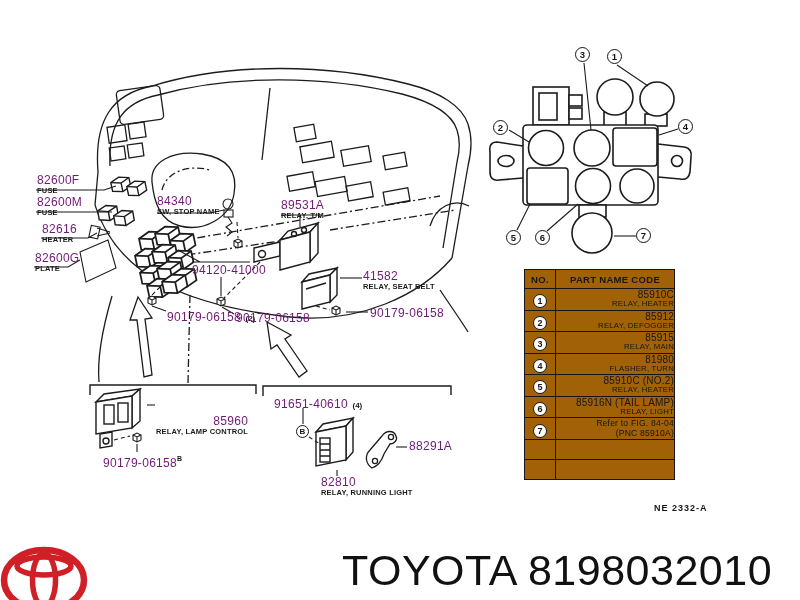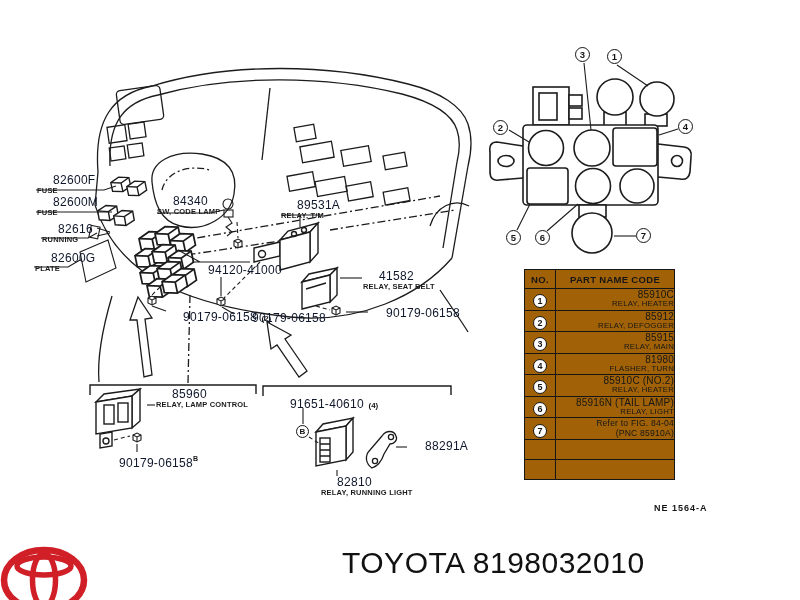--- a/index.html
+++ b/index.html
@@ -2,21 +2,21 @@
 <html><head>
 <meta charset="utf-8">
 <style>
   html,body{margin:0;padding:0;background:#e8e8e8;}
   .stage{
     position:relative;width:800px;height:600px;background:#ffffff;
     overflow:hidden;font-family:"Liberation Sans",sans-serif;color:#161616;
   }
   .stage svg{position:absolute;left:0;top:0;}
   .lbl{position:absolute;white-space:nowrap;line-height:1;}
-  .part-num{display:block;font-size:12px;letter-spacing:.3px;color:#0f172a;margin-left:16px;}
+  .part-num{display:block;font-size:12px;letter-spacing:.3px;color:#701a75;}
   .part-num.sm{font-size:12px;text-align:center;}
   .part-sub{display:block;font-size:7.5px;font-weight:bold;letter-spacing:.2px;margin-top:1px;color:#1a1a1a;}
   .qty{font-size:8px;font-weight:bold;}
   sup{font-size:7px;font-weight:bold;}
   .callout{
     position:absolute;width:15px;height:15px;border:1.6px solid #161616;border-radius:50%;
     font-size:9.5px;font-weight:bold;text-align:center;line-height:14px;background:#fff;box-sizing:border-box;
   }
   .callout.small{width:13px;height:13px;font-size:8px;line-height:11px;border-width:1.3px;}
   
@@ -31,21 +31,21 @@
   .circle-num{
     display:inline-block;width:14px;height:14px;border:1.3px solid #161616;border-radius:50%;
     font-size:9px;font-weight:bold;line-height:12.5px;text-align:center;box-sizing:border-box;background:#fff;
   }
   .cell-stack{padding:1px 0 1px 4px;text-align:right;}
   .t-code{display:block;font-size:10px;line-height:10px;letter-spacing:.2px;}
   .t-name{display:block;font-size:7.8px;line-height:8.5px;font-weight:normal;letter-spacing:.2px;}
   .ref-row .t-code,.ref-row .t-name{font-size:8.6px;font-weight:normal;line-height:9.5px;}
   .fig-ref{position:absolute;left:654px;top:503px;font-size:9px;font-weight:bold;letter-spacing:1px;}
   .brand-line{
-    position:absolute;left:342px;top:546px;font-size:30px;letter-spacing:.5px;color:#111;
+    position:absolute;left:342px;top:546px;font-size:43px;letter-spacing:.5px;color:#111;
   }
 </style>
 </head>
 <body>
 
 <div class="stage">
 
   <svg width="800" height="600" viewBox="0 0 800 600">
     <defs>
       <g id="cube">
@@ -250,29 +250,29 @@
   <div class="lbl" style="left:37px;top:174px;">
     <span class="part-num">82600F</span>
     <span class="part-sub">FUSE</span>
   </div>
   <div class="lbl" style="left:37px;top:196px;">
     <span class="part-num">82600M</span>
     <span class="part-sub">FUSE</span>
   </div>
   <div class="lbl" style="left:42px;top:223px;">
     <span class="part-num">82616</span>
-    <span class="part-sub">RUNNING</span>
+    <span class="part-sub">HEATER</span>
   </div>
   <div class="lbl" style="left:35px;top:252px;">
     <span class="part-num">82600G</span>
     <span class="part-sub">PLATE</span>
   </div>
   <div class="lbl" style="left:157px;top:195px;">
     <span class="part-num">84340</span>
-    <span class="part-sub">SW, CODE LAMP</span>
+    <span class="part-sub">SW, STOP NAME</span>
   </div>
   <div class="lbl" style="left:281px;top:199px;">
     <span class="part-num">89531A</span>
     <span class="part-sub">RELAY, T/M</span>
   </div>
   <div class="lbl" style="left:192px;top:264px;">
     <span class="part-num sm">94120-41000</span>
   </div>
   <div class="lbl" style="left:363px;top:270px;">
     <span class="part-num">41582</span>
@@ -281,21 +281,21 @@
   <div class="lbl" style="left:167px;top:308px;">
     <span class="part-num sm" style="display:inline">90179-06158</span>
     <span class="qty">(2)</span>
   </div>
   <div class="lbl" style="left:236px;top:312px;">
     <span class="part-num sm">90179-06158</span>
   </div>
   <div class="lbl" style="left:370px;top:307px;">
     <span class="part-num sm">90179-06158</span>
   </div>
-  <div class="lbl" style="left:156px;top:388px;">
+  <div class="lbl" style="left:156px;top:415px;text-align:right;">
     <span class="part-num">85960</span>
     <span class="part-sub">RELAY, LAMP CONTROL</span>
   </div>
   <div class="lbl" style="left:103px;top:454px;">
     <span class="part-num sm" style="display:inline">90179-06158</span><sup>B</sup>
   </div>
   <div class="lbl" style="left:274px;top:395px;">
     <span class="part-num sm" style="display:inline">91651-40610</span>
     <span class="qty">(4)</span>
   </div>
@@ -389,21 +389,21 @@
           <td class="no-col"></td>
           <td></td>
         </tr>
     <tr>
           <td class="no-col"></td>
           <td></td>
         </tr>
   </tbody>
     </table>
 
-  <div class="fig-ref">NE 1564-A</div>
+  <div class="fig-ref">NE 2332-A</div>
 
   <svg width="92" height="56" viewBox="0 0 92 56" style="left:0px;top:545px;">
     <g stroke="#d01f27" fill="none">
       <ellipse cx="44" cy="35" rx="40" ry="30" stroke-width="6.5"></ellipse>
       <ellipse cx="44" cy="35" rx="11.5" ry="26.5" stroke-width="5.5"></ellipse>
       <ellipse cx="44" cy="21" rx="27" ry="9" stroke-width="5.5"></ellipse>
     </g>
   </svg>
   <div class="brand-line"><span>TOYOTA</span> <span>8198032010</span></div>
 

